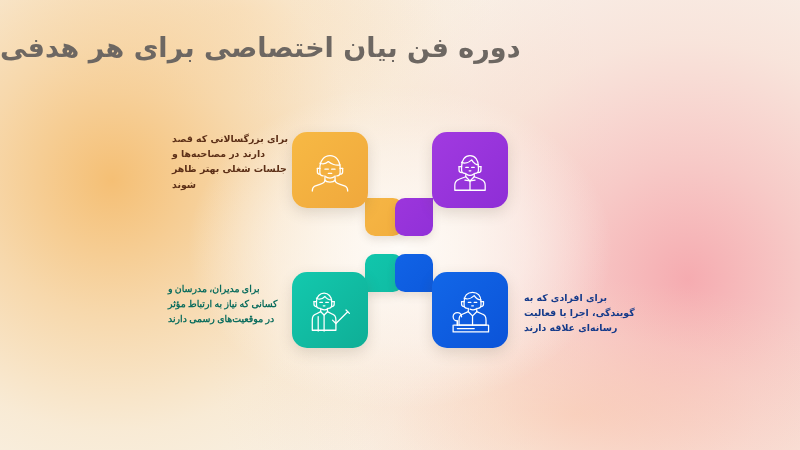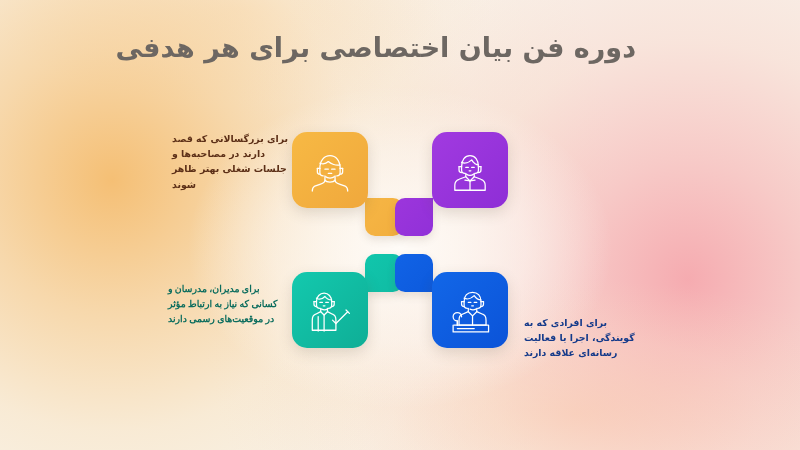--- a/index.html
+++ b/index.html
@@ -61,21 +61,21 @@
                 rgba(253,250,246,0.55) 46%,
                 rgba(248,245,240,0) 78%);
   }
 
   
   #page-title {
     position: absolute;
     top: 32px;
     left: 0;
     width: 636px;
-    text-align: right;
+    text-align: left;
     font-size: 27px;
     font-weight: 700;
     letter-spacing: 0.2px;
     color: #6d6762;
     direction: rtl;
     white-space: nowrap;
   }
 
   
   #cluster {
@@ -142,21 +142,21 @@
     width: 118px;
     direction: rtl;
     text-align: left;
     font-size: 9.4px;
     line-height: 1.62;
     font-weight: 700;
   }
   .desc-tl { left: 172px; top: 131px; color: #5c2f17; }
   .desc-tr { left: 524px; top: 131px; color: #4a1d72; }
   .desc-bl { left: 168px; top: 282px; color: #0c6d5e; font-family: Liberation Serif, serif; }
-  .desc-br { left: 524px; top: 290px; color: #143a8a; margin-top: 25px; }
+  .desc-br { left: 524px; top: 290px; color: #143a8a; }
 </style>
 </head>
 <body>
 
 <div id="stage">
 
   <div class="bg-layer glow-top"></div>
   <div class="bg-layer glow-orange"></div>
   <div class="bg-layer glow-pink"></div>
   <div class="bg-layer glow-peach"></div>

